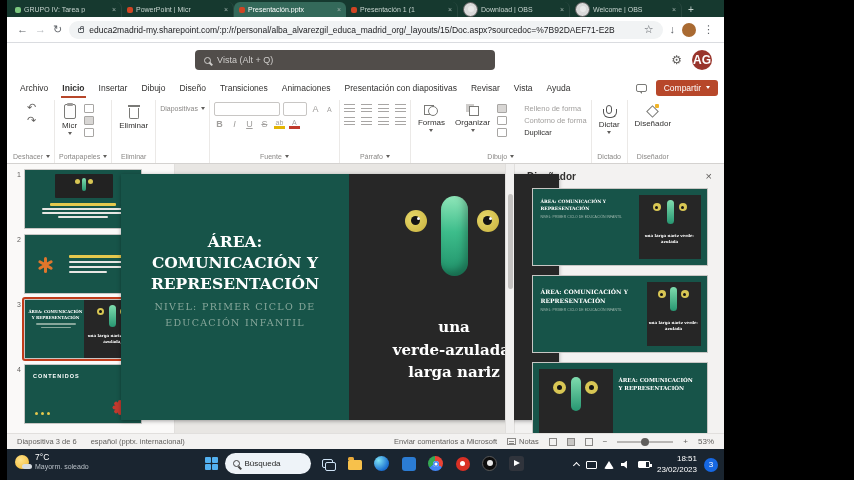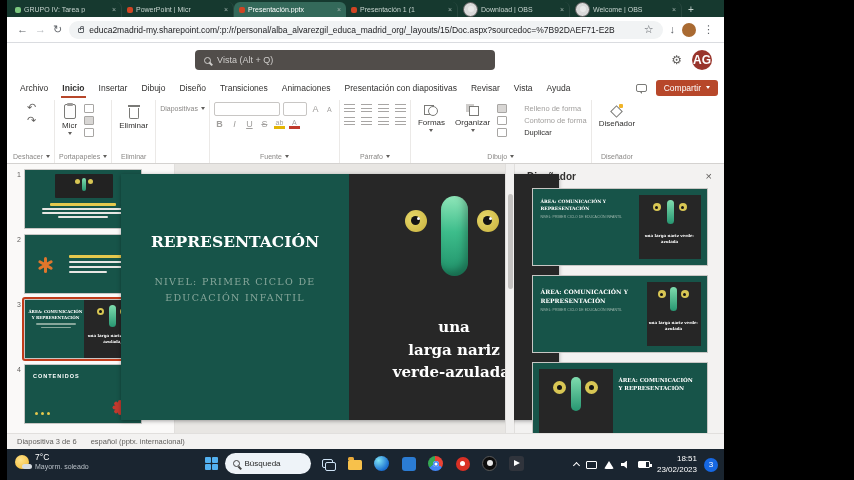--- a/index.html
+++ b/index.html
@@ -123,21 +123,21 @@
   .t3-sub{margin-top:3px}
   .t3-cap{position:absolute;left:0;right:0;top:33px;color:#fff;font-family:"DejaVu Serif","Liberation Serif",serif;font-weight:bold;font-size:4px;text-align:center;line-height:1.5}
   .t4-title{position:absolute;left:8px;top:8px;color:#fff;font-size:5.5px;letter-spacing:1px;font-weight:bold}
   .dotrow{position:absolute;left:10px;bottom:8px;display:flex;gap:3px}
   .dotrow i{width:3px;height:3px;border-radius:50%;background:#e5c84d}
 
   .canvas{flex:1;background:#e8e6e3;display:flex;justify-content:center;align-items:flex-start;position:relative;min-width:0}
   .slide{width:438px;height:246px;margin-top:10px;display:flex;box-shadow:0 1px 4px rgba(0,0,0,.35)}
   .slide-left{width:228px;background:#175449;position:relative;text-align:center;padding:58px 16px 0}
   .sl-title{font-family:"DejaVu Serif","Liberation Serif",serif;font-weight:bold;color:#fff;font-size:15.5px;line-height:1.35}
-  .sl-sub{margin-top:21px;color:#87a79b;font-family:"DejaVu Serif","Liberation Serif",serif;font-size:9.5px;letter-spacing:1.3px;line-height:1.7}
+  .sl-sub{margin-top:4px;color:#87a79b;font-family:"DejaVu Serif","Liberation Serif",serif;font-size:9.5px;letter-spacing:1.3px;line-height:1.7}
   .slide-right{width:210px;background:#272727;position:relative}
   .eye{position:absolute;width:22px;height:22px;border-radius:50%;background:radial-gradient(circle at 35% 35%,#e7d86a,#c9b23e)}
   .pupil{position:absolute;left:6px;top:6px;width:9px;height:9px;background:#141414;border-radius:50%}
   .glint{position:absolute;left:12px;top:7px;width:3px;height:3px;background:#fff;border-radius:50%}
   .nose{position:absolute;left:92px;top:22px;width:27px;height:80px;border-radius:14px;
         background:linear-gradient(180deg,#8fe6b9 0%,#3dbd8b 45%,#1f8f68 100%);box-shadow:inset -4px -5px 7px rgba(0,0,0,.25)}
   .sl-cap{position:absolute;left:0;right:0;top:142px;text-align:center;color:#fff;
           font-family:"DejaVu Serif","Liberation Serif",serif;font-weight:bold;font-size:15px;line-height:1.5}
   .v-scroll{width:9px;background:#f1f0ef;border-left:1px solid #e0dedc;position:relative;flex:none}
   .v-thumb{position:absolute;left:2px;top:30px;width:5px;height:95px;background:#c4c2c0;border-radius:3px}
@@ -407,20 +407,32 @@
             </span>
         </div>
       </div>
       <div class="rg-label">
           <span>Dibujo</span>
           <span class="car"></span>
         </div>
     </div>
 
 
+    <div class="rgroup">
+      <div class="rg-body">
+        <div class="bigbtn">
+          <span class="ic-mic"></span>
+          <span>Dictar</span>
+            <span class="car"></span>
+        </div>
+      </div>
+      <div class="rg-label">
+          <span>Dictado</span>
+        </div>
+    </div>
 
     <div class="rgroup" style="border-right:none">
       <div class="rg-body">
         <div class="bigbtn">
           <span class="ic-design"></span>
           <span>Diseñador</span>
         </div>
       </div>
       <div class="rg-label">
           <span>Diseñador</span>
@@ -501,41 +513,42 @@
               <i></i>
             </div>
         </div>
       </div>
     </div>
 
     <div class="canvas">
       <div class="slide">
         <div class="slide-left">
           <div class="sl-title">
+            <div>ÁREA: COMUNICACIÓN Y</div>
             <div>REPRESENTACIÓN</div>
           </div>
           <div class="sl-sub">
             <div>NIVEL: PRIMER CICLO DE</div>
             <div>EDUCACIÓN INFANTIL</div>
           </div>
         </div>
         <div class="slide-right">
           <span class="eye" style="left:56px;top:36px">
               <span class="pupil"></span>
               <span class="glint"></span>
             </span>
           <span class="eye" style="left:128px;top:36px">
               <span class="pupil"></span>
               <span class="glint"></span>
             </span>
           <span class="nose"></span>
           <div class="sl-cap">
             <div>una</div>
+            <div>verde-azulada,</div>
             <div>larga nariz</div>
-            <div>verde-azulada,</div>
           </div>
         </div>
       </div>
     </div>
     <div class="v-scroll">
         <span class="v-thumb"></span>
       </div>
 
     <div class="designer">
       <div class="dz-head">
@@ -587,20 +600,36 @@
         <div style="position:absolute;right:8px;top:14px;width:80px">
           <div class="c-title" style="font-size:5.5px">ÁREA: COMUNICACIÓN Y REPRESENTACIÓN</div>
         </div>
       </div>
     </div>
   </div>
 
   <div class="statusbar">
     <span>Diapositiva 3 de 6</span>
     <span>español (pptx. internacional)</span>
+    <div class="sb-right">
+      <span>Enviar comentarios a Microsoft</span>
+      <span style="display:flex;align-items:center;gap:3px">
+        <span class="ic-notes"></span>
+        <span>Notas</span>
+      </span>
+      <span class="sv"></span>
+      <span class="sv fill"></span>
+      <span class="sv"></span>
+      <span class="zoomtxt g-minus"></span>
+      <span class="zoom-track">
+          <span class="zoom-knob"></span>
+        </span>
+      <span class="zoomtxt g-plus"></span>
+      <span class="zoomtxt">53%</span>
+    </div>
   </div>
 
   <div class="taskbar">
     <div class="tb-left">
       <span class="sun"></span>
       <div>
         <div class="wx-temp">7°C</div>
         <div class="wx-desc">Mayorm. soleado</div>
       </div>
     </div>

